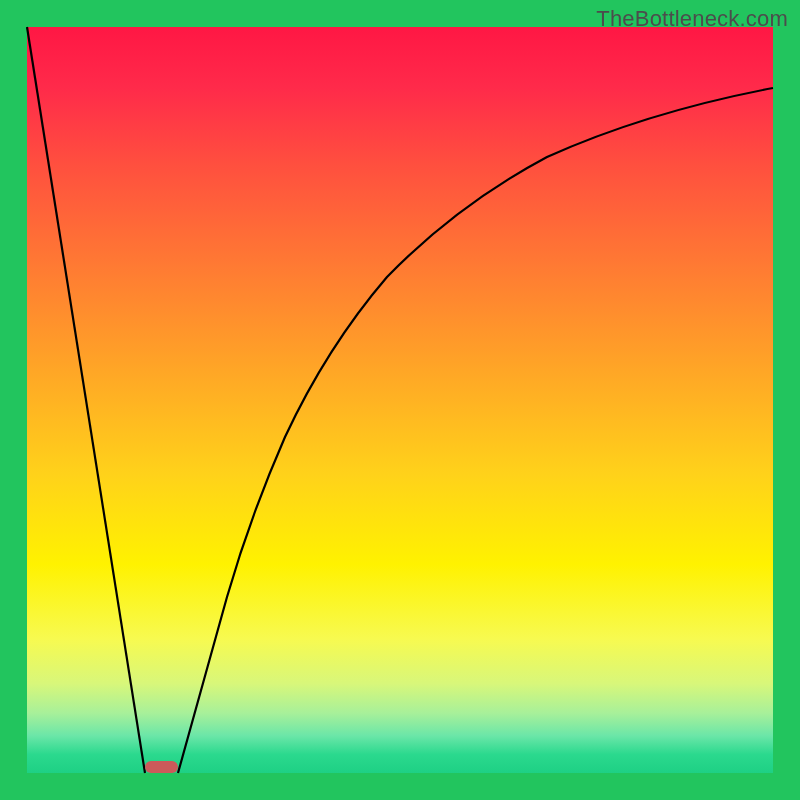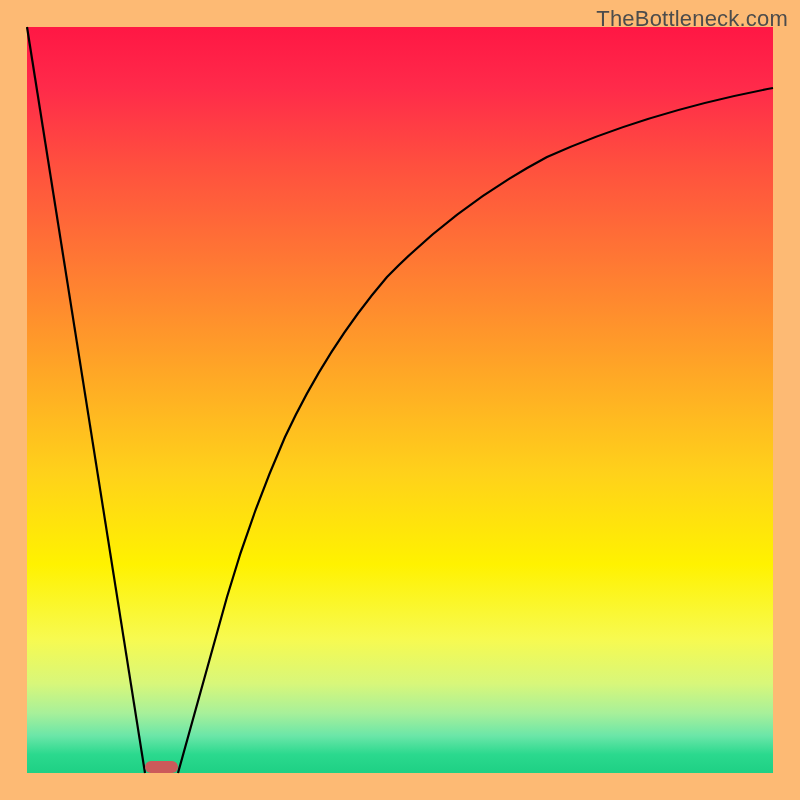--- a/index.html
+++ b/index.html
@@ -9,21 +9,21 @@
     height: 800px;
     overflow: hidden;
     background: #000;
     font-family: Arial, Helvetica, sans-serif;
   }
   .frame {
     position: absolute;
     left: 0; top: 0;
     width: 800px;
     height: 800px;
-    background: #fdba74;
+    background: #22c55e;
   }
   .plot-area {
     position: absolute;
     left: 27px;
     top: 27px;
     width: 746px;
     height: 746px;
     
     background: linear-gradient(
       to bottom,

